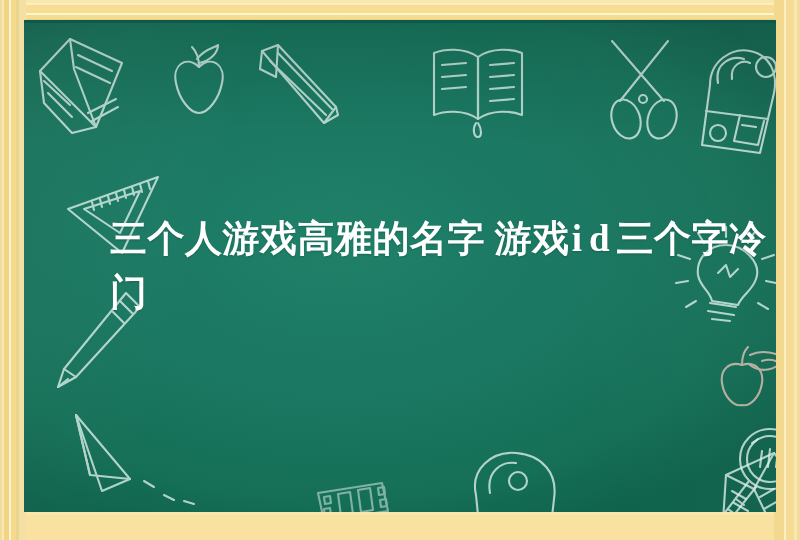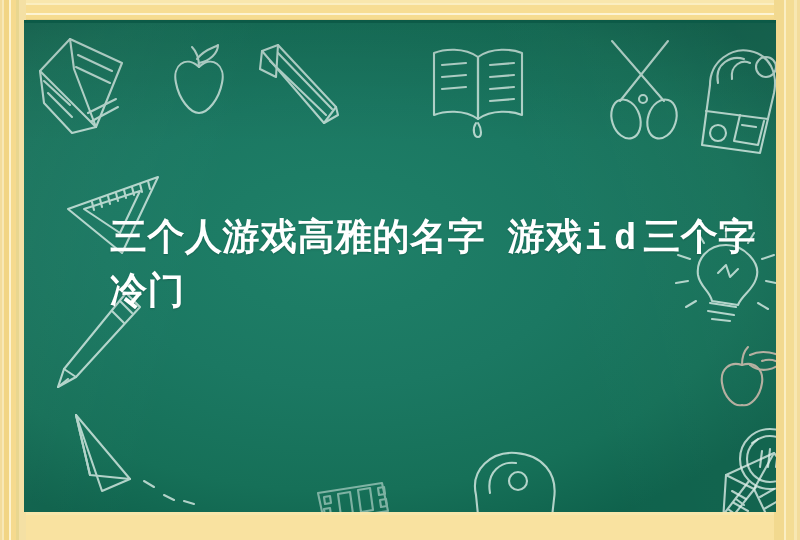--- a/index.html
+++ b/index.html
@@ -119,21 +119,21 @@
     display: flex;
     align-items: center;
     justify-content: flex-start;
     pointer-events: none;
   }
   .headline {
     margin: 0;
     padding: 0 0 0 86px;
     max-width: 660px;
     color: #ffffff;
-    font-family: Liberation Mono, monospace;
+    font-family: Liberation Serif, serif;
     font-size: 37px;
     font-weight: 700;
     line-height: 1.46;
     letter-spacing: 0.5px;
     text-shadow: 0 1px 2px rgba(0,0,0,0.18);
     white-space: pre-wrap;
   }
   .headline .lat {
     letter-spacing: 7px;
     padding-left: 2px;

